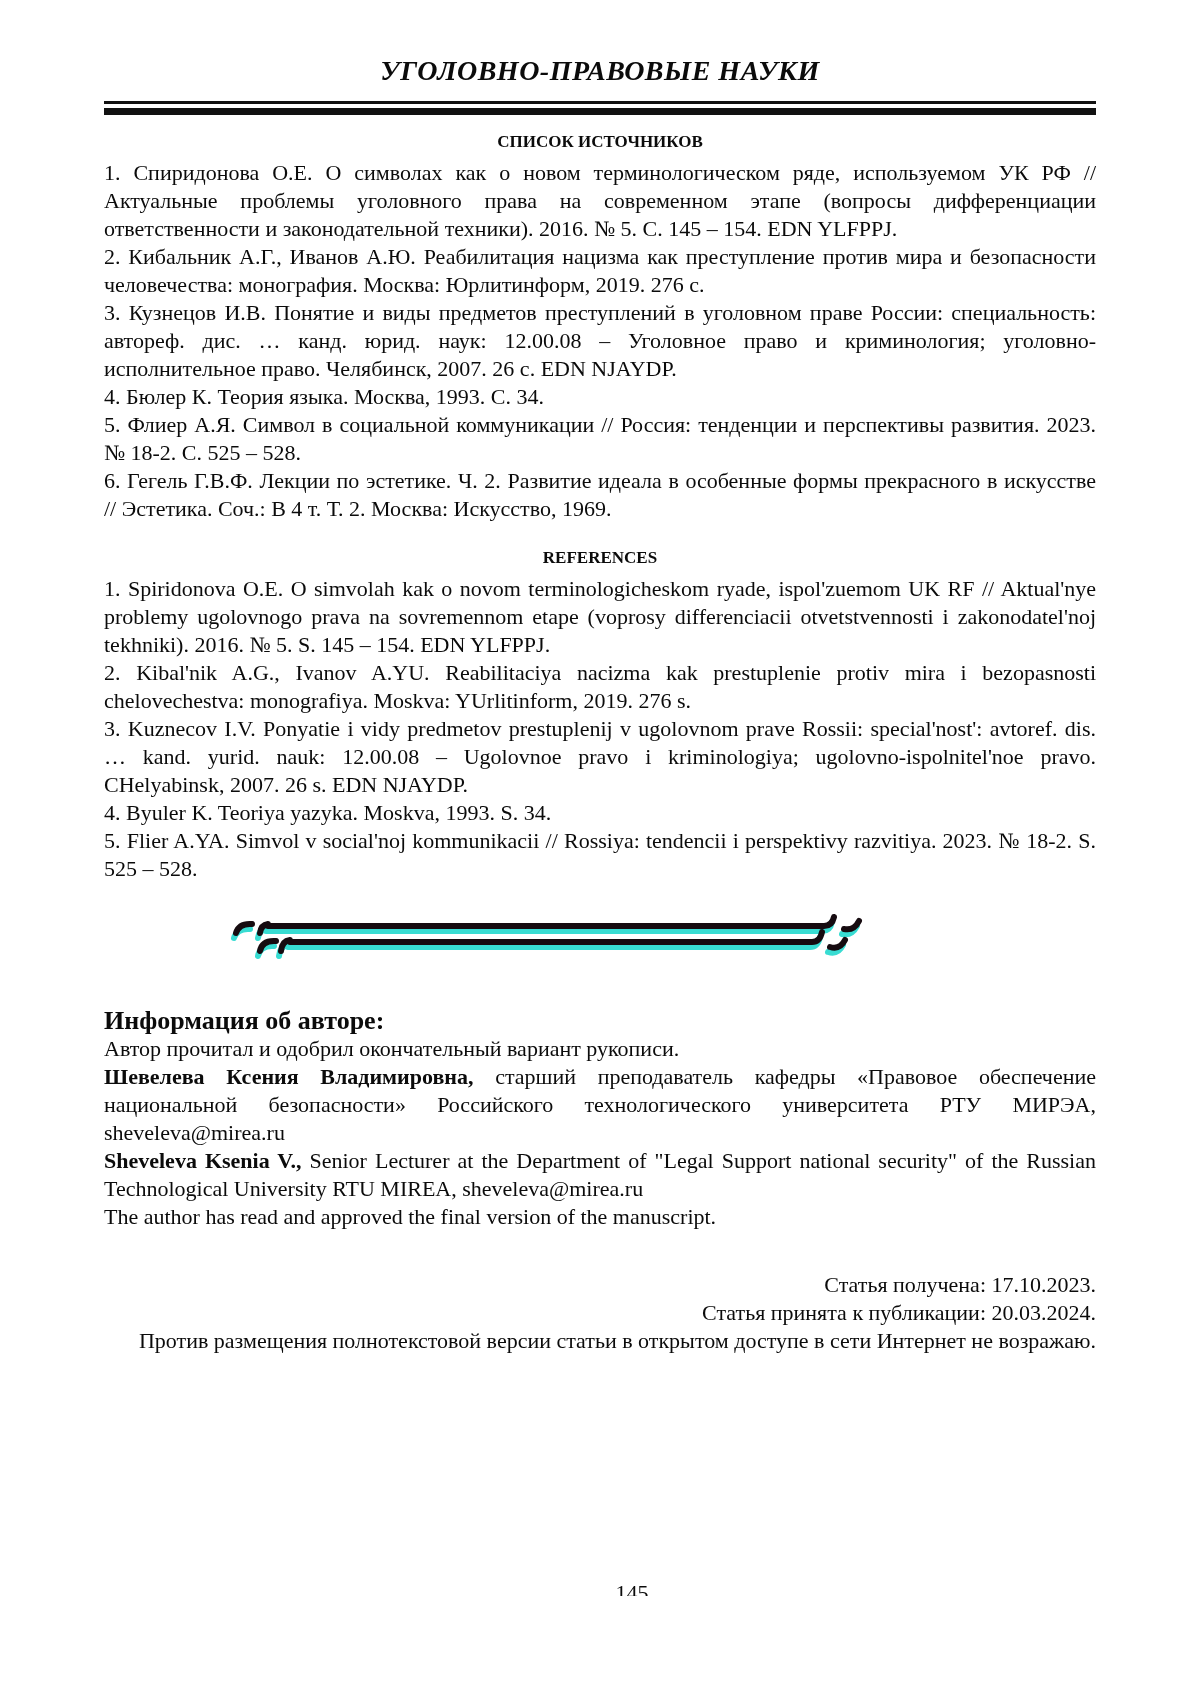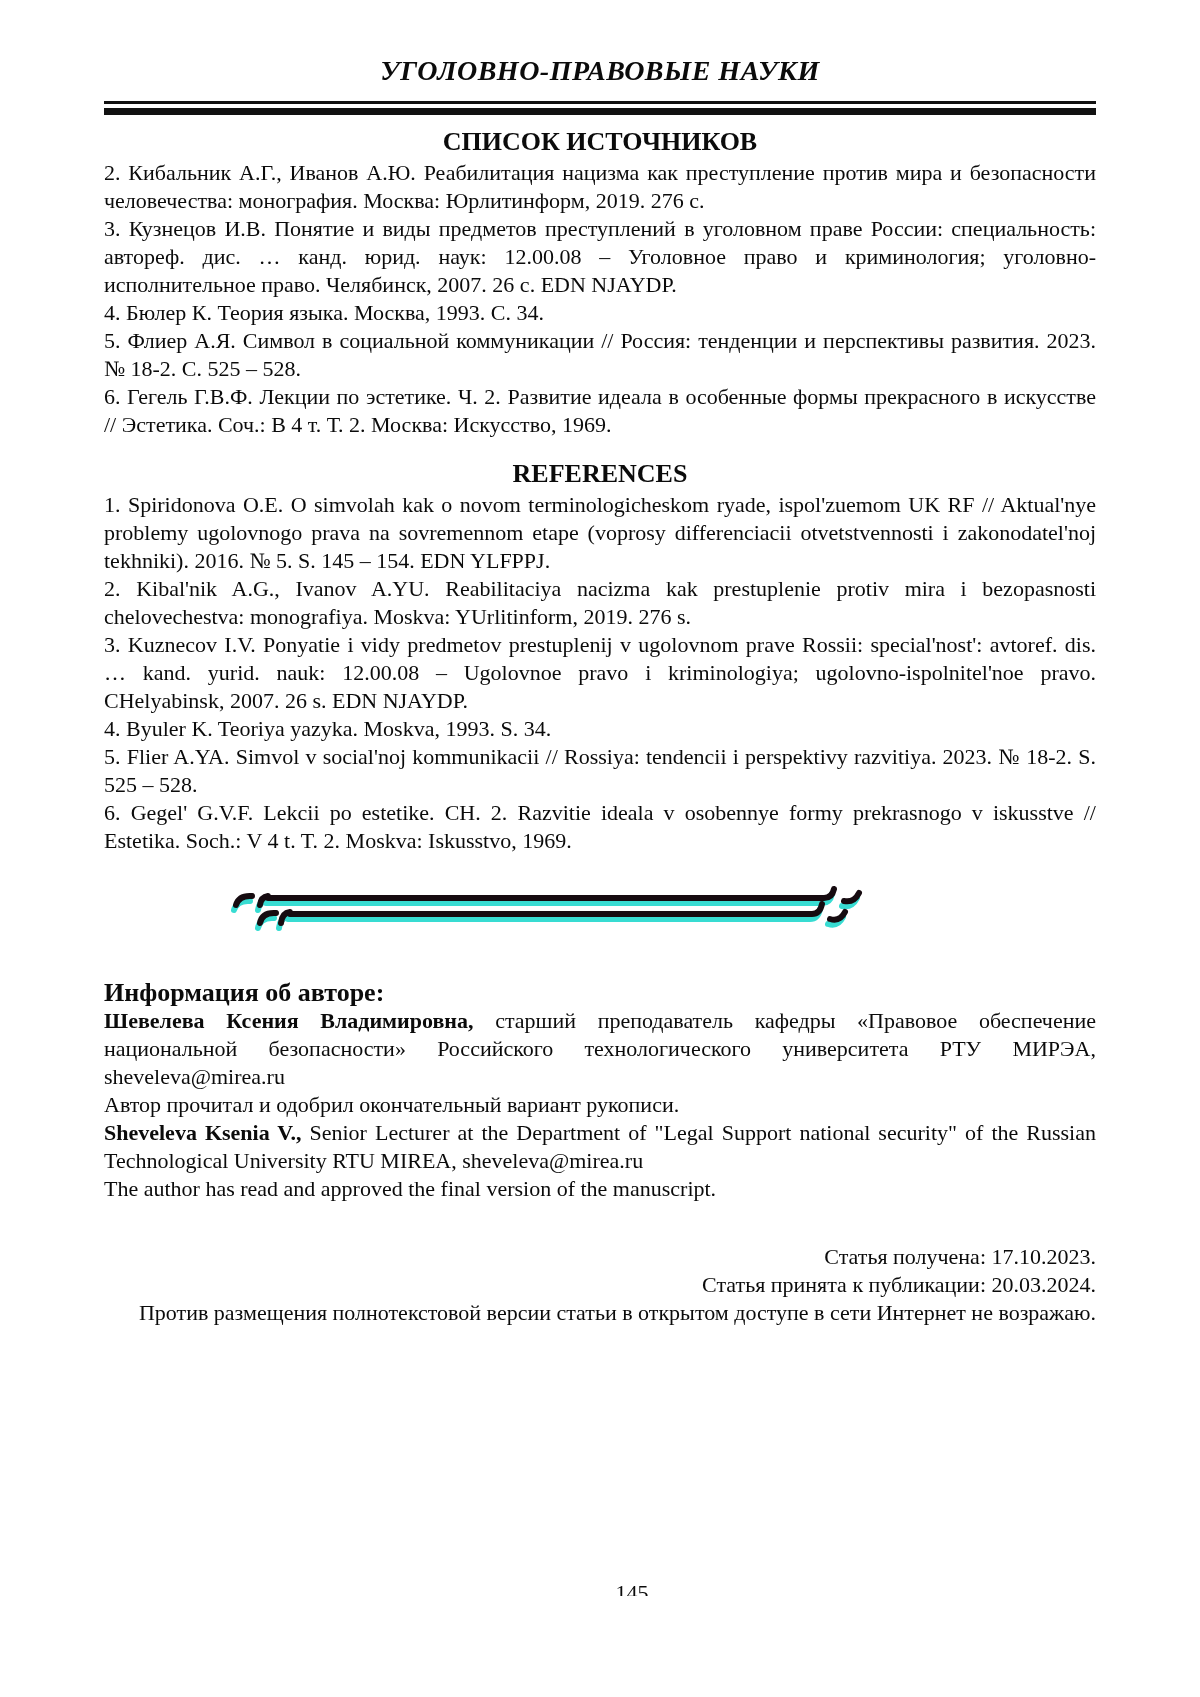--- a/index.html
+++ b/index.html
@@ -28,21 +28,21 @@
     letter-spacing: 0.5px;
   }
   .rule-thin  { height: 3px; background: #111; margin-top: 13px; }
   .rule-gap   { height: 4px; }
   .rule-thick { height: 7px; background: #111; }
 
   .section-heading {
     margin: 12px 0 2px 0;
     text-align: center;
     font-weight: bold;
-    font-size: 26px;
+    font-size: 17px;
     line-height: 30px;
   }
   .section-heading.en { margin-top: 20px; }
 
   .ref, .para {
     margin: 0;
     font-size: 22px;
     line-height: 28px;
     text-align: justify;
   }
@@ -88,35 +88,35 @@
 
   <header>
     <div class="running-head">УГОЛОВНО-ПРАВОВЫЕ НАУКИ</div>
     <div class="rule-thin"></div>
     <div class="rule-gap"></div>
     <div class="rule-thick"></div>
   </header>
 
   <section>
     <h2 class="section-heading">СПИСОК ИСТОЧНИКОВ</h2>
+    <p class="ref">1. Спиридонова О.Е. О символах как о новом терминологическом ряде, используемом УК РФ // Актуальные проблемы уголовного права на современном этапе (вопросы дифференциации ответственности и законодательной техники). 2016. № 5. С. 145 – 154. EDN YLFPPJ.</p>
     <p class="ref">2. Кибальник А.Г., Иванов А.Ю. Реабилитация нацизма как преступление против мира и безопасности человечества: монография. Москва: Юрлитинформ, 2019. 276 с.</p>
     <p class="ref">3. Кузнецов И.В. Понятие и виды предметов преступлений в уголовном праве России: специальность: автореф. дис. … канд. юрид. наук: 12.00.08 – Уголовное право и криминология; уголовно-исполнительное право. Челябинск, 2007. 26 с. EDN NJAYDP.</p>
     <p class="ref">4. Бюлер К. Теория языка. Москва, 1993. С. 34.</p>
     <p class="ref">5. Флиер А.Я. Символ в социальной коммуникации // Россия: тенденции и перспективы развития. 2023. № 18-2. С. 525 – 528.</p>
     <p class="ref">6. Гегель Г.В.Ф. Лекции по эстетике. Ч. 2. Развитие идеала в особенные формы прекрасного в искусстве // Эстетика. Соч.: В 4 т. Т. 2. Москва: Искусство, 1969.</p>
   </section>
 
   <section>
     <h2 class="section-heading en">REFERENCES</h2>
     <p class="ref">1. Spiridonova O.E. O simvolah kak o novom terminologicheskom ryade, ispol'zuemom UK RF // Aktual'nye problemy ugolovnogo prava na sovremennom etape (voprosy differenciacii otvetstvennosti i zakonodatel'noj tekhniki). 2016. № 5. S. 145 – 154. EDN YLFPPJ.</p>
     <p class="ref">2. Kibal'nik A.G., Ivanov A.YU. Reabilitaciya nacizma kak prestuplenie protiv mira i bezopasnosti chelovechestva: monografiya. Moskva: YUrlitinform, 2019. 276 s.</p>
     <p class="ref">3. Kuznecov I.V. Ponyatie i vidy predmetov prestuplenij v ugolovnom prave Rossii: special'nost': avtoref. dis. … kand. yurid. nauk: 12.00.08 – Ugolovnoe pravo i kriminologiya; ugolovno-ispolnitel'noe pravo. CHelyabinsk, 2007. 26 s. EDN NJAYDP.</p>
     <p class="ref">4. Byuler K. Teoriya yazyka. Moskva, 1993. S. 34.</p>
     <p class="ref">5. Flier A.YA. Simvol v social'noj kommunikacii // Rossiya: tendencii i perspektivy razvitiya. 2023. № 18-2. S. 525 – 528.</p>
-    <p class="ref">6. Gegel' G.V.F. Lekcii po estetike. CH. 2. Razvitie ideala v osobennye formy prekrasnogo v iskusstve // Estetika. Soch.: V 4 t. T. 2. Moskva: Iskusstvo, 1969.</p>
   </section>
 
   <div class="divider-wrap">
     <svg width="660" height="50" viewBox="0 0 660 50">
 
       <g fill="none" stroke-width="6" stroke-linecap="round" transform="translate(-2,5)" stroke="#38dcd2">
         <path d="M12,20 q3,-10 16,-9"></path>
         <path d="M44,11 q-7,1 -8,9"></path>
         <path d="M44,13 H600 q8,0 10,-9"></path>
         <path d="M620,16 q10,2 15,-8"></path>
@@ -134,22 +134,22 @@
         <path d="M36,38 q2,-11 16,-10"></path>
         <path d="M66,27 q-8,1 -9,11"></path>
         <path d="M66,29 H588 q8,0 10,-10"></path>
         <path d="M606,34 q10,3 15,-7"></path>
       </g>
     </svg>
   </div>
 
   <section>
     <p class="info-heading">Информация об авторе:</p>
+    <p class="para">Автор прочитал и одобрил окончательный вариант рукописи.</p>
     <p class="para"><strong class="lead">Шевелева Ксения Владимировна,</strong><span> старший преподаватель кафедры «Правовое обеспечение национальной безопасности» Российского технологического университета РТУ МИРЭА, sheveleva@mirea.ru</span></p>
-    <p class="para">Автор прочитал и одобрил окончательный вариант рукописи.</p>
   </section>
 
   <section>
     <p class="para"><strong class="lead">Sheveleva Ksenia V.,</strong><span> Senior Lecturer at the Department of "Legal Support national security" of the Russian Technological University RTU MIREA, sheveleva@mirea.ru</span></p>
     <p class="para">The author has read and approved the final version of the manuscript.</p>
   </section>
 
   <section class="dates">
     <p>Статья получена: 17.10.2023.</p>
     <p>Статья принята к публикации: 20.03.2024.</p>

